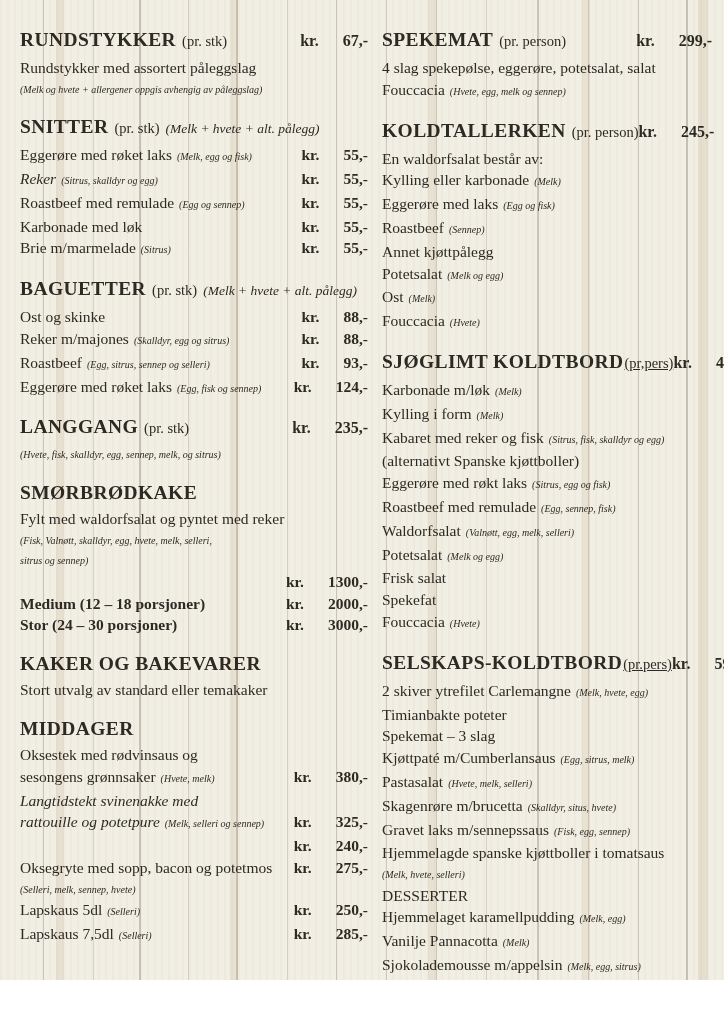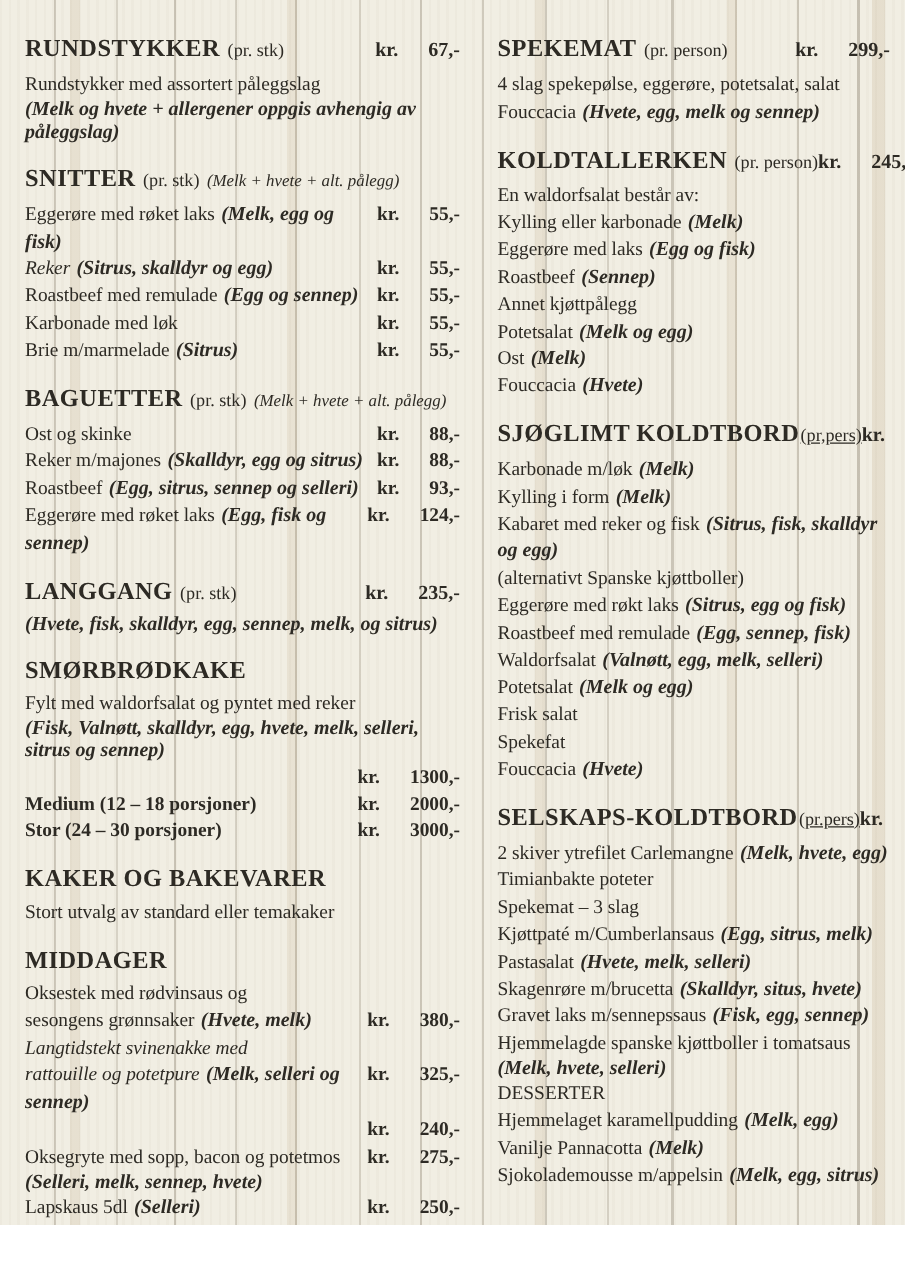--- a/index.html
+++ b/index.html
@@ -32,37 +32,37 @@
         transparent 437.5px 486px,rgba(122,111,92,.24) 486px 487.5px,
         transparent 487.5px 537px,rgba(122,111,92,.32) 537px 539px,
         transparent 539px 588px,  rgba(122,111,92,.24) 588px 589.5px,
         transparent 589.5px 638px,rgba(122,111,92,.30) 638px 639.5px,
         transparent 639.5px 686px,rgba(122,111,92,.34) 686px 688px,
         transparent 688px 724px);
   }
   .columns{display:flex;padding:26px 12px 0 20px;gap:14px;}
   .col{display:flex;flex-direction:column;}
   .col-left{width:348px;flex:0 0 348px;}
-  .col-right{flex:1;min-width:0;margin-left:16px;}
+  .col-right{flex:1;min-width:0;}
   .menu-section{margin-top:14px;}
   .menu-section:first-child{margin-top:0;}
   .sec-header{display:flex;align-items:baseline;line-height:27px;margin-bottom:2px;white-space:nowrap;}
   .sec-title{font-weight:bold;font-size:19.5px;letter-spacing:.4px;}
   .sec-suffix{font-size:14.5px;margin-left:6px;}
   .sec-suffix.tight{margin-left:1px;text-decoration:underline;}
   .sec-note{font-size:13.5px;font-style:italic;margin-left:6px;text-align:right;}
   .price{display:flex;justify-content:space-between;font-weight:bold;flex:0 0 auto;gap:24px;}
   .sec-header .price{margin-left:auto;min-width:60px;font-size:16px;}
   .row{display:flex;align-items:baseline;line-height:21.8px;font-size:15.5px;}
   .row .price{margin-left:auto;min-width:63px;font-size:15.5px;padding-left:4px;}
   .row-main{min-width:0;}
   .txt{}
   .txt.it{font-style:italic;}
   .txt.bd{font-weight:bold;}
-  .note{font-size:16px;font-style:italic;margin-left:5px;font-weight:bold;}
+  .note{font-size:10px;font-style:italic;margin-left:5px;}
   .row.small{line-height:18.5px;}
   .row.small .note{margin-left:0;}
   .footer{margin-top:10px;text-align:center;font-size:17px;line-height:25px;}
 </style>
 </head>
 <body>
 
 <div class="page">
   <div class="columns">
     <div class="col col-left" id="col-left">

